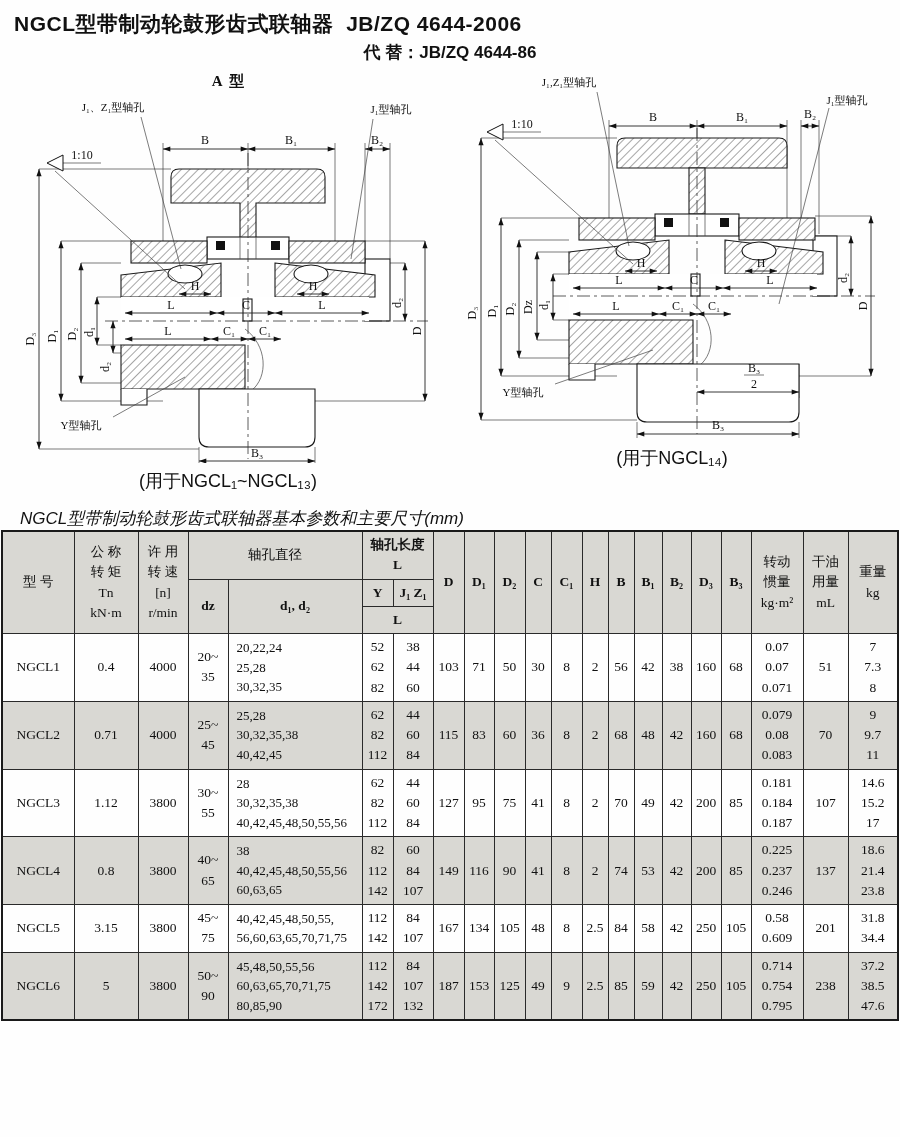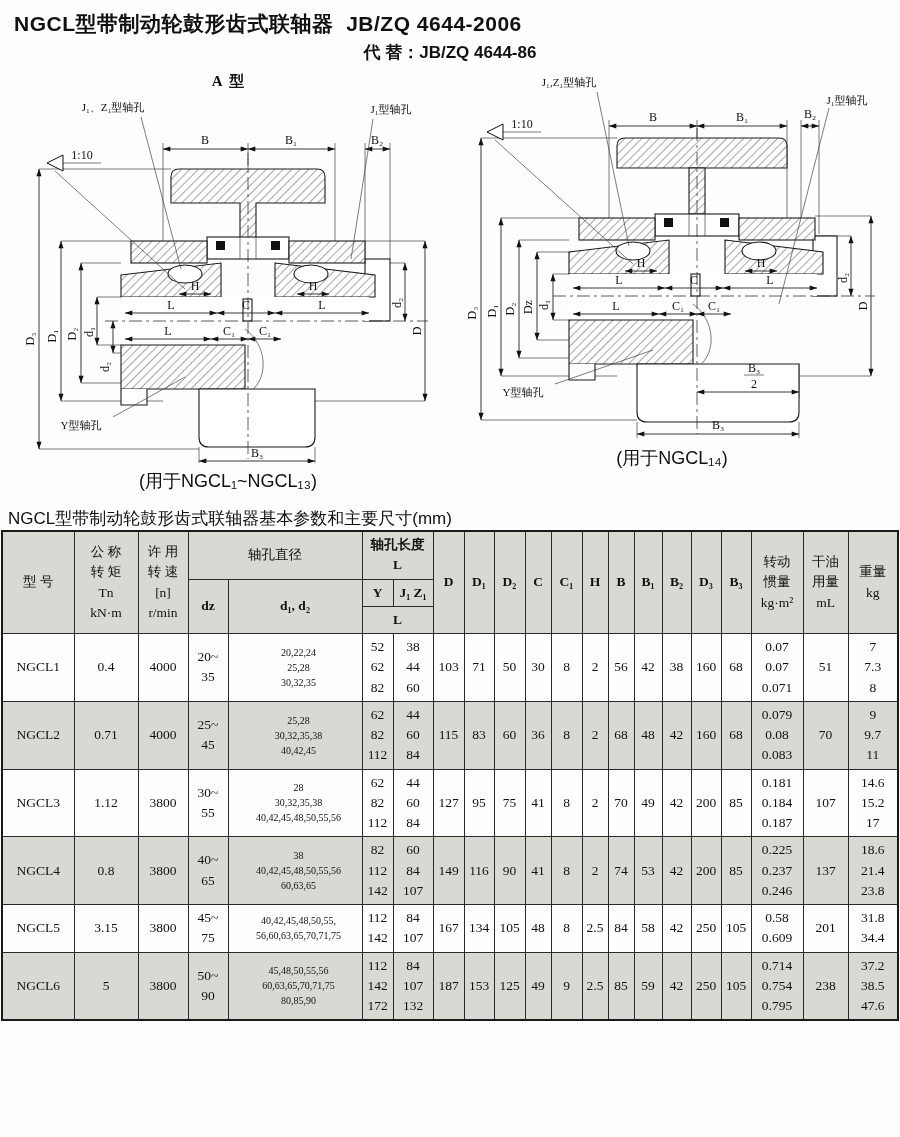--- a/index.html
+++ b/index.html
@@ -14,31 +14,31 @@
   .fig-caption{text-align:center;font-size:18px;margin-top:6px;font-family:"Liberation Sans",sans-serif;}
   svg{display:block;margin:0 auto;}
   .ol{stroke:#1a1a1a;stroke-width:1.1;fill:#fff;}
   .ht{stroke:#1a1a1a;stroke-width:1.1;}
   .tn{stroke:#444;stroke-width:.7;fill:none;}
   .cl{stroke:#333;stroke-width:.8;stroke-dasharray:13 4 3 4;fill:none;}
   .dim{stroke:#222;stroke-width:.9;fill:none;}
   .hl{stroke:#3a3a3a;stroke-width:.9;}
   .dt{font:12px "Liberation Serif",serif;fill:#111;}
   .dtl{font:11px "Liberation Serif",serif;fill:#111;}
-  .section-row{padding:14px 14px 0 8px;}
+  .section-row{padding:14px 14px 0 20px;font-style:italic;}
   .section-title{font-size:17px;}
   .table-tag{text-align:right;font-size:13px;font-family:"Liberation Serif",serif;margin:6px 6px 2px 0;}
   table{border-collapse:collapse;table-layout:fixed;width:882px;margin:0 auto;
         font-family:"Liberation Serif",serif;font-size:13.5px;text-align:center;}
   th,td{border:1px solid #2a2a2a;vertical-align:middle;padding:3px 1px;line-height:1.5;}
   thead th{background:#d9d8d3;font-weight:normal;}
   thead th.sym{font-weight:bold;}
   .pre{white-space:pre-line;}
   tbody tr.stripe td{background:#d9d8d3;}
-  td.d12{text-align:center;padding-left:8px;font-size:10px;}
+  td.d12{text-align:left;padding-left:8px;font-size:13px;}
   table{border:2px solid #1a1a1a;}
 </style>
 </head>
 <body>
 
 <div class="page">
 
   <div class="doc-title">NGCL型带制动轮鼓形齿式联轴器  JB/ZQ 4644-2006</div>
   <div class="doc-subtitle">代 替：JB/ZQ 4644-86</div>
 

